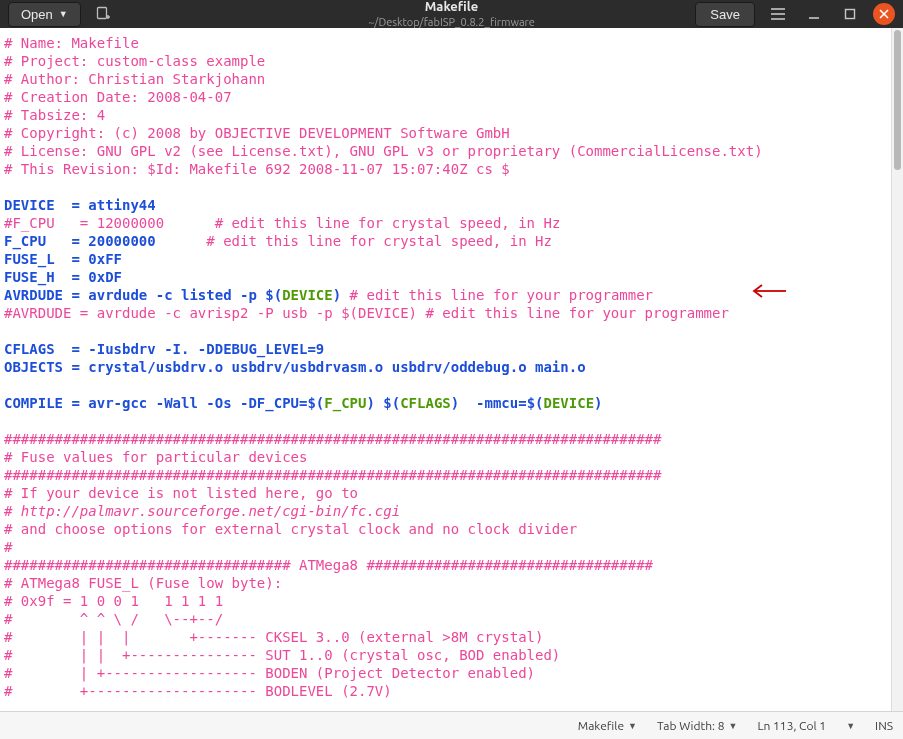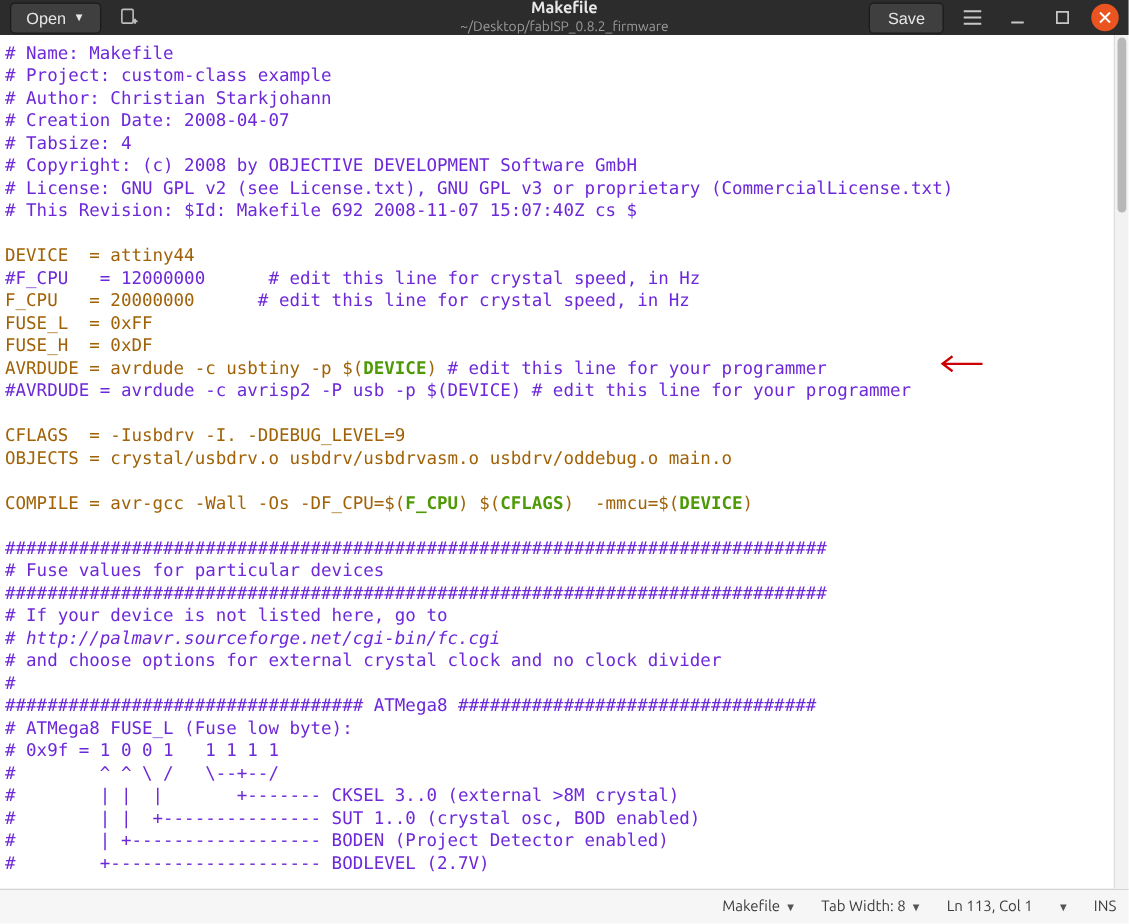--- a/index.html
+++ b/index.html
@@ -8,22 +8,22 @@
 .open-btn { background: #3f3f3f; color: #e8e8e8; border: 1px solid #1a1a1a; border-radius: 4px; padding: 4px 12px; font-size: 13px; display: flex; align-items: center; gap: 6px; cursor: pointer; }
 .open-btn .caret { font-size: 9px; }
 .new-tab-btn { background: transparent; color: #bdbdbd; border: none; width: 28px; height: 28px; margin-left: 8px; border-radius: 4px; display: flex; align-items: center; justify-content: center; cursor: pointer; }
 .title-center { position: absolute; left: 50%; transform: translateX(-50%); text-align: center; color: #e8e8e8; font-size: 13px; line-height: 1.3; }
 .title-center .sub { color: #9a9a9a; font-size: 11px; }
 .right-controls { margin-left: auto; display: flex; align-items: center; gap: 10px; }
 .save-btn { background: #3f3f3f; color: #e8e8e8; border: 1px solid #1a1a1a; border-radius: 4px; padding: 4px 14px; font-size: 13px; cursor: pointer; }
 .icon-btn { background: transparent; color: #c7c7c7; border: none; width: 26px; height: 26px; border-radius: 4px; display: flex; align-items: center; justify-content: center; cursor: pointer; }
 .close-win { background: #e95420; color: #fff; border-radius: 50%; width: 22px; height: 22px; display: flex; align-items: center; justify-content: center; cursor: pointer; }
 .editor { flex: 1; overflow: auto; font-family: "DejaVu Sans Mono","Liberation Mono","Ubuntu Mono",monospace; font-size: 14px; line-height: 18px; padding: 6px 4px; white-space: pre; color: #000; }
-.c-comment { color: #6d28d9; margin-top: 16px; }
-.c-black { color: #a16207; }
+.c-comment { color: #ec4899; margin-top: 16px; }
+.c-black { color: #1d4ed8; font-weight: bold; }
 .c-green { color: #4e9a06; font-weight: bold; text-align: right; }
 .underline { font-style: italic; }
 .arrow-annot { position: absolute; color: #cc0000; font-size: 18px; font-weight: bold; pointer-events: none; }
 .editor-wrap { position: relative; flex: 1; overflow: hidden; display: flex; }
 .scrollbar { width: 12px; background: #f2f2f2; border-left: 1px solid #ddd; position: relative; }
 .scrollbar-thumb { position: absolute; left: 2px; right: 2px; top: 2px; height: 140px; background: #b8b8b8; border-radius: 5px; }
 .statusbar { height: 28px; border-top: 1px solid #d4d4d4; background: #f6f6f6; display: flex; align-items: center; font-size: 12px; color: #3c3c3c; padding: 0 10px; gap: 20px; }
 .statusbar .spacer { flex: 1; }
 .status-item { display: flex; align-items: center; gap: 4px; cursor: pointer; }
 .caret-d { font-size: 9px; color: #555; }
@@ -84,21 +84,21 @@
 <span class="c-comment"># Tabsize: 4</span>
 <span class="c-comment"># Copyright: (c) 2008 by OBJECTIVE DEVELOPMENT Software GmbH</span>
 <span class="c-comment"># License: GNU GPL v2 (see License.txt), GNU GPL v3 or proprietary (CommercialLicense.txt)</span>
 <span class="c-comment"># This Revision: $Id: Makefile 692 2008-11-07 15:07:40Z cs $</span>
 <span></span>
 <span class="c-black">DEVICE  = attiny44</span>
 <span class="c-comment">#F_CPU   = 12000000</span><span class="c-comment">      # edit this line for crystal speed, in Hz</span>
 <span class="c-black">F_CPU   = 20000000</span><span class="c-comment">      # edit this line for crystal speed, in Hz</span>
 <span class="c-black">FUSE_L  = 0xFF</span>
 <span class="c-black">FUSE_H  = 0xDF</span>
-<span class="c-black">AVRDUDE = avrdude -c usbtiny -p </span><span class="c-black">$(</span><span class="c-green">DEVICE</span><span class="c-black">) </span><span class="c-comment"># edit this line for your programmer</span>
+<span class="c-black">AVRDUDE = avrdude -c listed -p </span><span class="c-black">$(</span><span class="c-green">DEVICE</span><span class="c-black">) </span><span class="c-comment"># edit this line for your programmer</span>
 <span class="c-comment">#AVRDUDE = avrdude -c avrisp2 -P usb -p $(DEVICE) # edit this line for your programmer</span>
 <span></span>
 <span class="c-black">CFLAGS  = -Iusbdrv -I. -DDEBUG_LEVEL=9</span>
 <span class="c-black">OBJECTS = crystal/usbdrv.o usbdrv/usbdrvasm.o usbdrv/oddebug.o main.o</span>
 <span></span>
 <span class="c-black">COMPILE = avr-gcc -Wall -Os -DF_CPU=</span><span class="c-black">$(</span><span class="c-green">F_CPU</span><span class="c-black">) </span><span class="c-black">$(</span><span class="c-green">CFLAGS</span><span class="c-black">) </span><span class="c-black"> -mmcu=</span><span class="c-black">$(</span><span class="c-green">DEVICE</span><span class="c-black">)</span>
 <span></span>
 <span class="c-comment">##############################################################################</span>
 <span class="c-comment"># Fuse values for particular devices</span>
 <span class="c-comment">##############################################################################</span>

